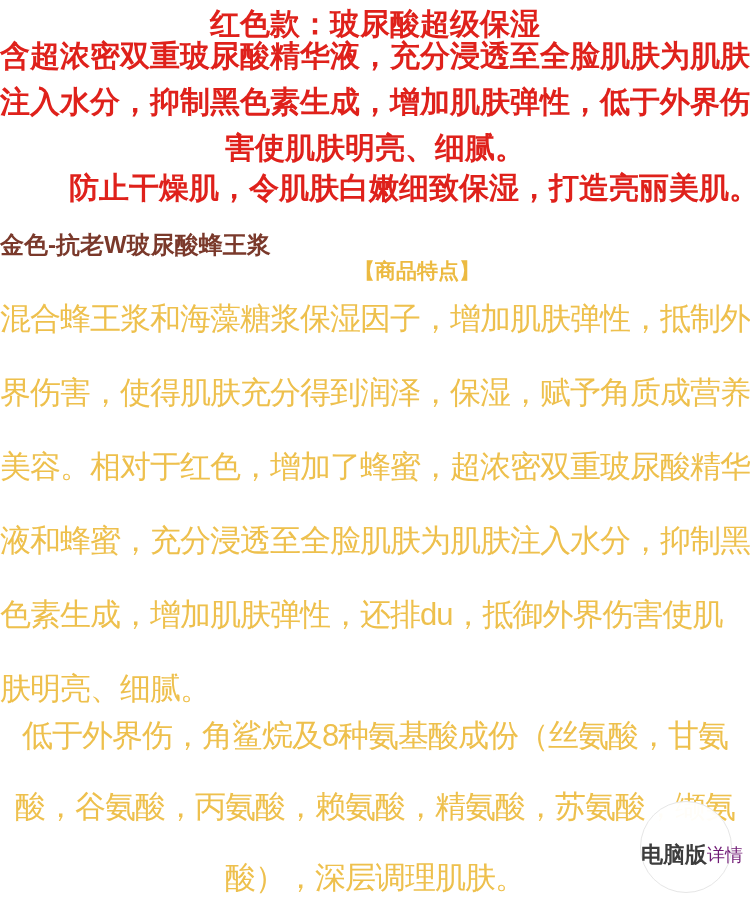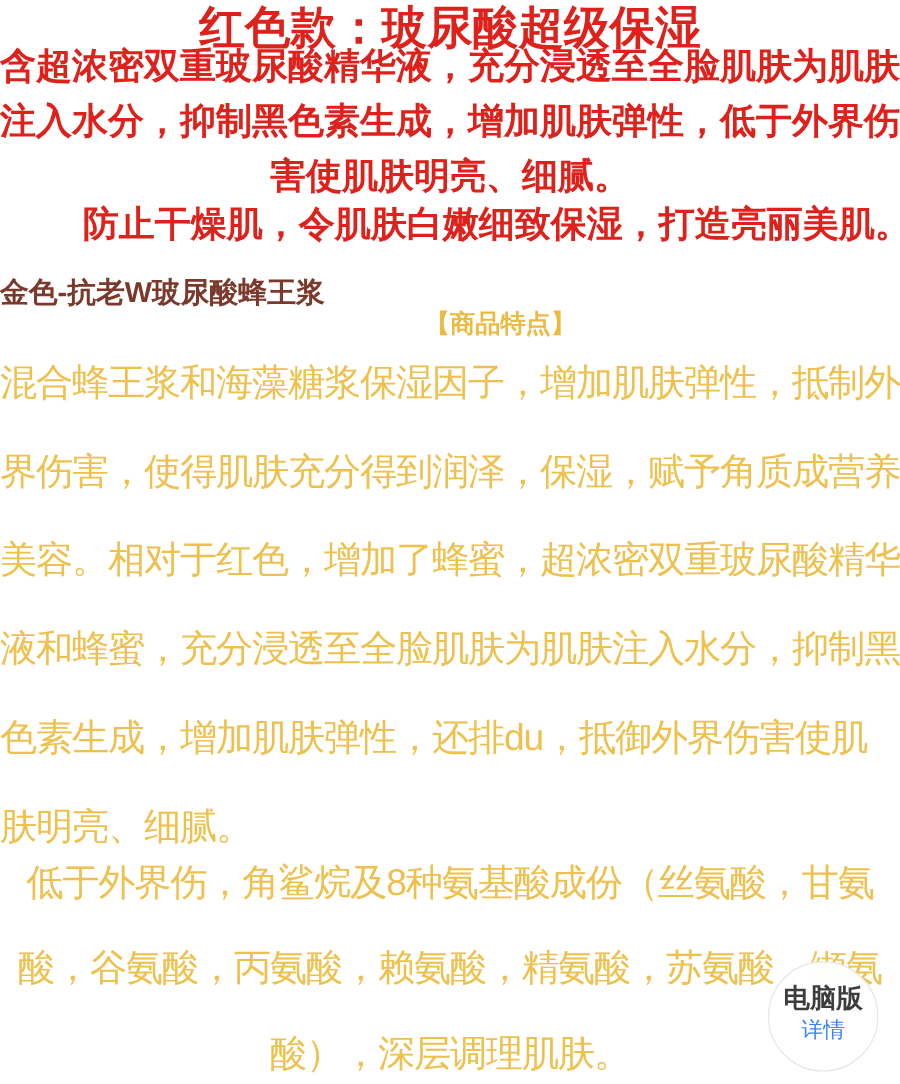--- a/index.html
+++ b/index.html
@@ -14,21 +14,21 @@
     background: #ffffff;
     overflow: hidden;
     font-family: "Liberation Sans", sans-serif;
   }
   .nowrap { white-space: nowrap; }
 
   
   .red-title {
     position: absolute;
     top: 6px; left: 0; width: 750px;
-    font-size: 38px;
+    font-size: 30px;
     line-height: 36px;
     font-weight: 700;
     color: #df211b;
     text-align: center;
     letter-spacing: 0px;
   }
   .red-para1 {
     position: absolute;
     top: 33px; left: 0; width: 750px;
     font-size: 30px;
@@ -95,35 +95,35 @@
   .pc-badge {
     position: absolute;
     left: 640px; top: 801px;
     width: 92px; height: 92px;
     border-radius: 50%;
     background: rgba(255,255,255,0.96);
     border: 1px solid #e6e6e6;
     box-sizing: border-box;
     z-index: 5;
     display: flex;
-    flex-direction: column;
+    flex-direction: row;
     align-items: center;
     padding-top: 16px;
   }
   .pc-badge .b1 {
     font-size: 22px;
     font-weight: 600;
     color: #3d3d3d;
     line-height: 28px;
     white-space: nowrap;
   }
   .pc-badge .b2 {
     font-size: 18px;
     font-weight: 500;
-    color: #3b82f6;
+    color: #701a75;
     line-height: 24px;
     white-space: nowrap;
   }
 
   
   .watermark {
     position: absolute;
     left: 452px; top: 849px;
     font-size: 35px;
     font-weight: 700;

